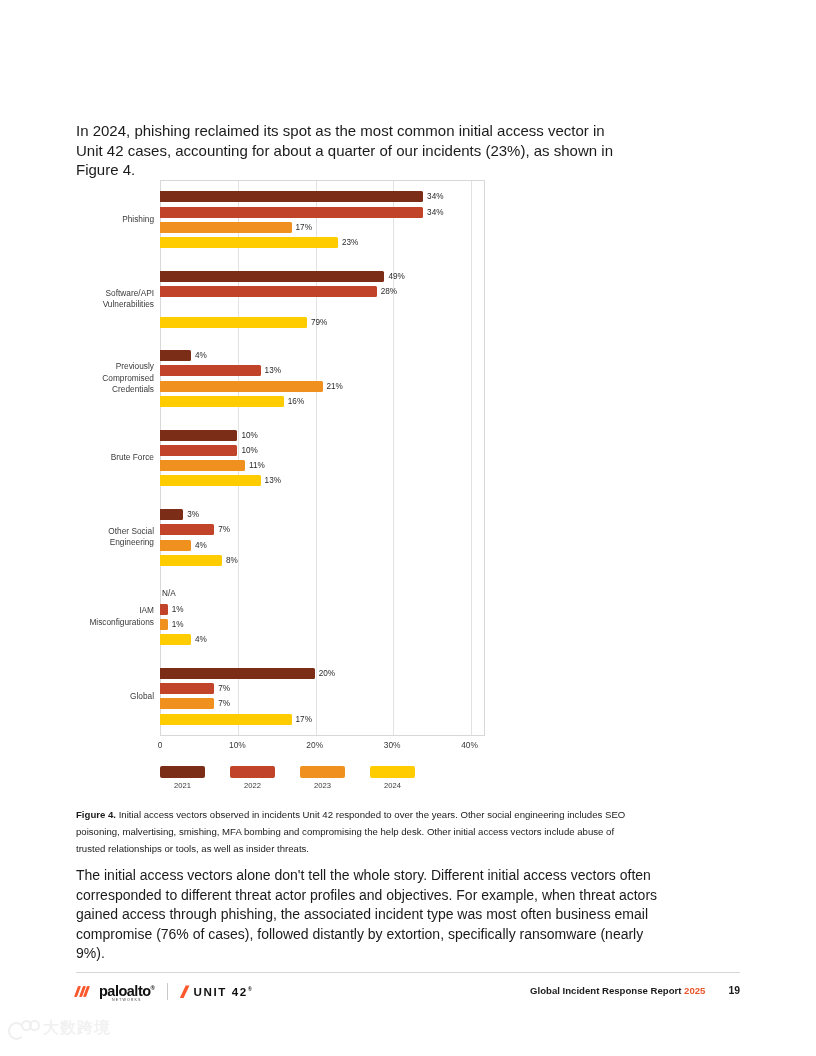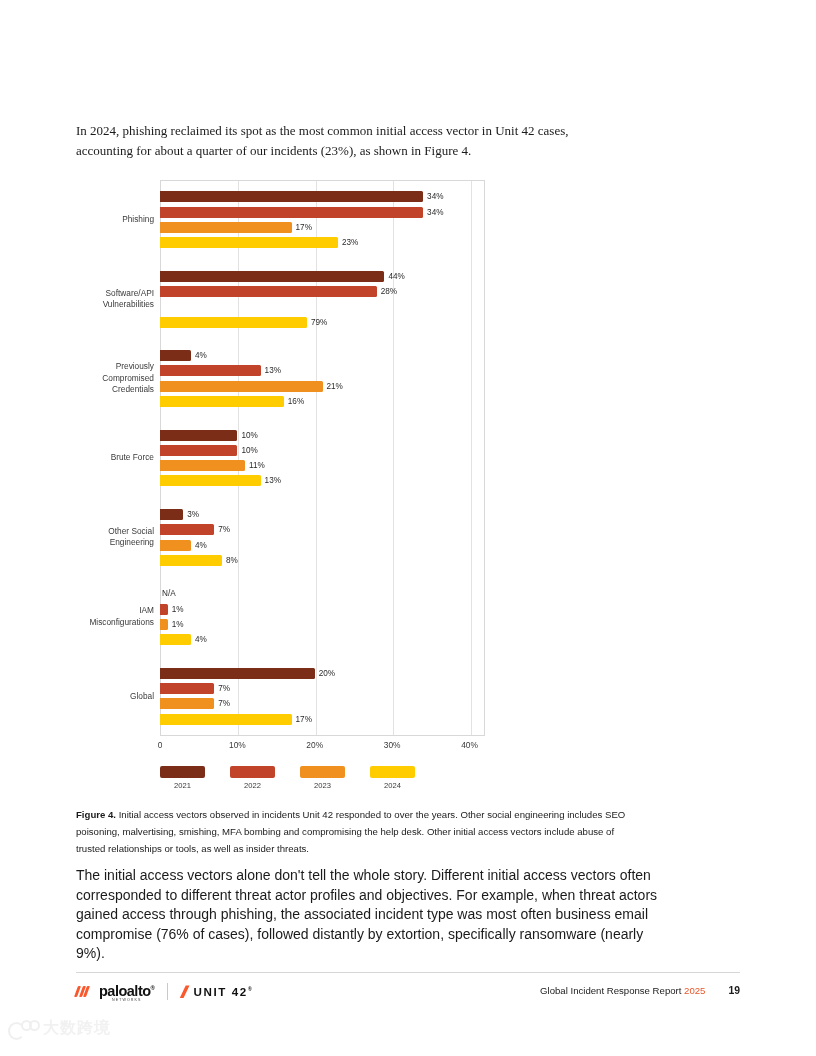--- a/index.html
+++ b/index.html
@@ -30,24 +30,23 @@
     font-size: 14.5px;
     font-weight: bold;
     letter-spacing: -0.25px;
     color: #0b0b0b;
   }
   .intro {
     position: absolute;
     left: 76px;
     top: 121px;
     width: 545px;
-    font-size: 13px;
+    font-size: 15px;
     line-height: 19.5px;
     color: #1b1b1b;
-    font-family: Liberation Serif, serif;
   }
 
   
   .chart-wrap {
     position: absolute;
     left: 76px;
     top: 180px;
     width: 430px;
     height: 615px;
   }
@@ -266,21 +265,21 @@
   .footer-right {
     position: absolute;
     right: 0;
     top: 3px;
     display: flex;
     align-items: baseline;
     gap: 23px;
   }
   .footer-title {
     font-size: 9.6px;
-    font-weight: normal;
+    font-weight: bold;
     color: #1b1b1b;
   }
   .footer-year { color: #E8562A; }
   .page-num {
     font-size: 10.4px;
     font-weight: bold;
     color: #1b1b1b;
   }
 
   
@@ -359,21 +358,21 @@
               <div class="bar" style="width: 177.976px; background: rgb(255, 204, 0);"></div>
               <span class="bar-val">23%</span>
             </div>
           </div>
         </div>
         <div class="cat-row" style="top: 79.4286px; height: 79.4286px;">
           <div class="cat-label">Software/API Vulnerabilities</div>
           <div class="bars">
             <div class="bar-line" style="top: 11.2643px;">
               <div class="bar" style="width: 224.405px; background: rgb(123, 45, 24);"></div>
-              <span class="bar-val">44%</span>
+              <span class="bar-val">49%</span>
             </div>
             <div class="bar-line" style="top: 26.5643px;">
               <div class="bar" style="width: 216.667px; background: rgb(193, 67, 42);"></div>
               <span class="bar-val">28%</span>
             </div>
             <div class="bar-line" style="top: 57.1643px;">
               <div class="bar" style="width: 147.024px; background: rgb(255, 204, 0);"></div>
               <span class="bar-val">79%</span>
             </div>
           </div>

